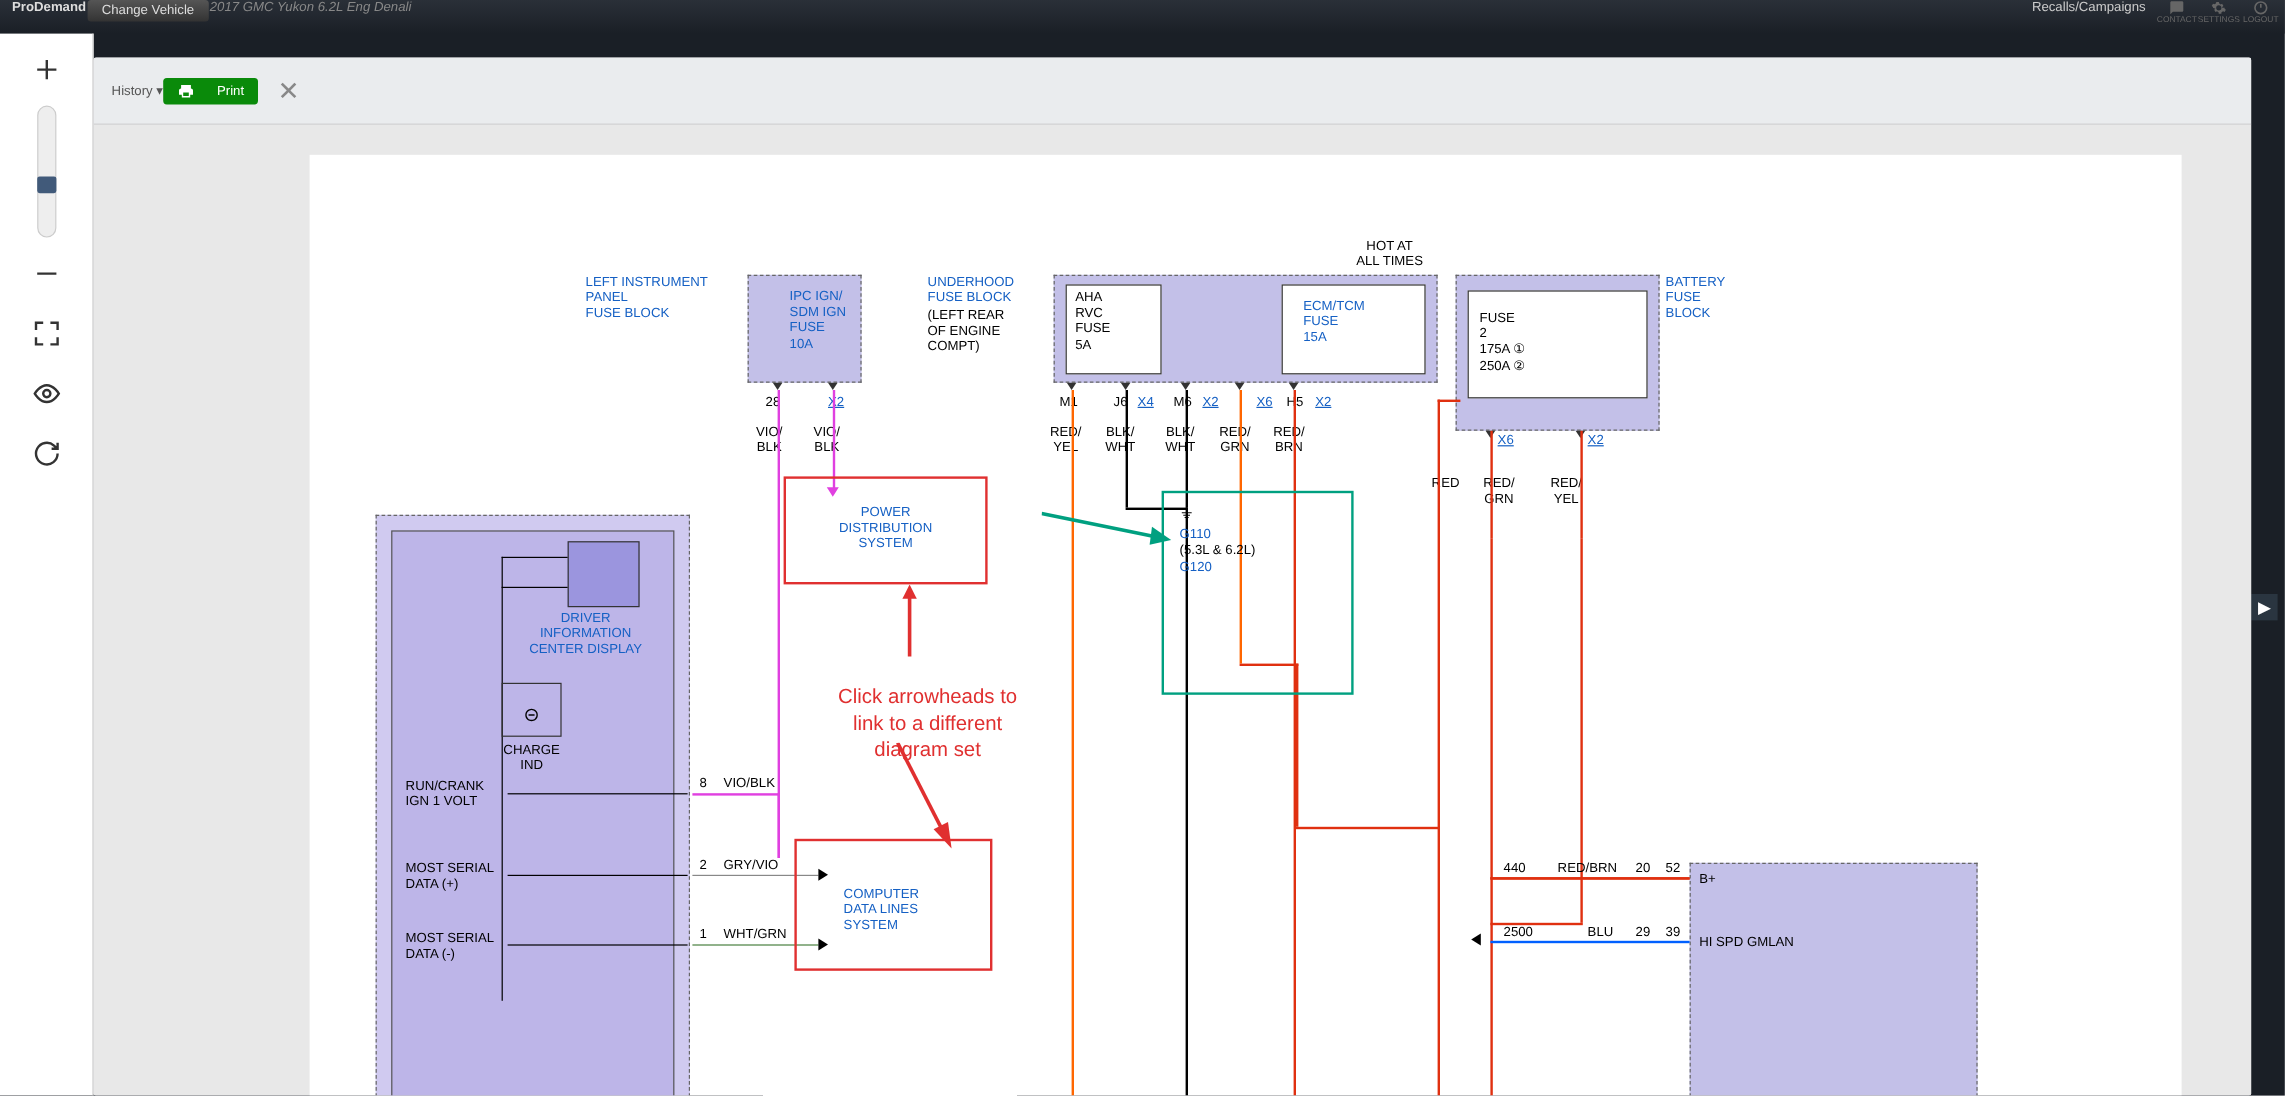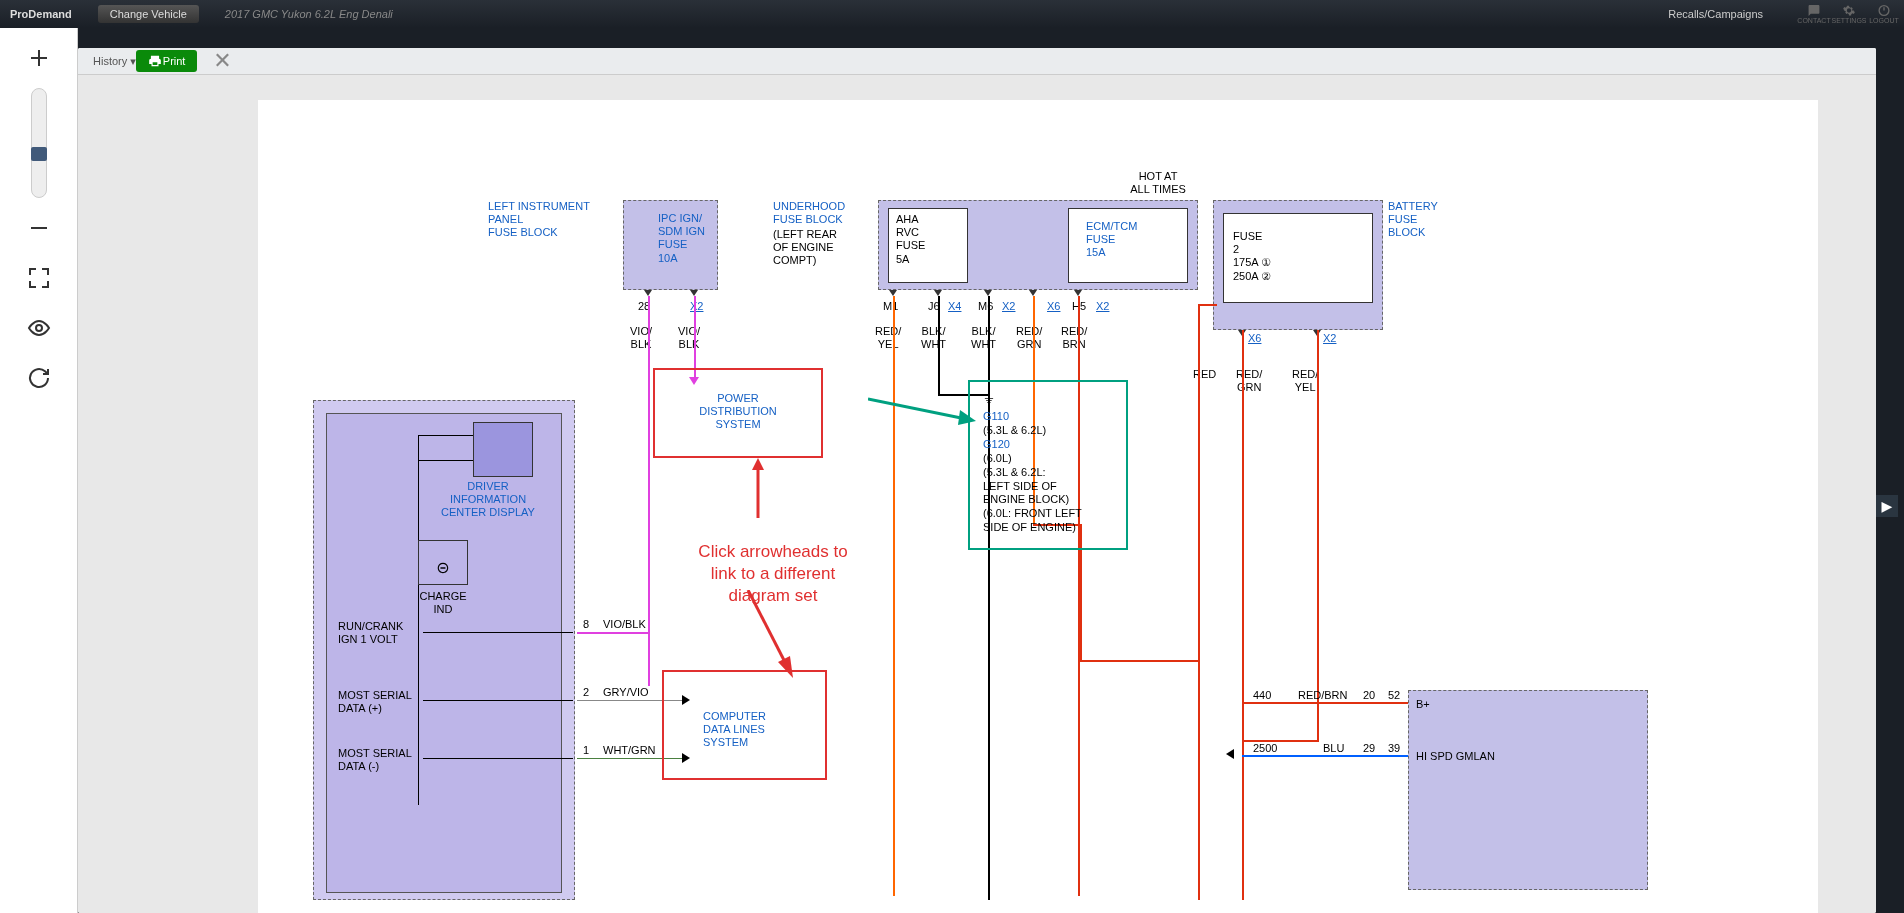--- a/index.html
+++ b/index.html
@@ -1,41 +1,41 @@
 <!DOCTYPE html>
 <html><head>
 <meta charset="utf-8">
 <style>
 * { margin: 0; padding: 0; box-sizing: border-box; }
 body { font-family: Arial, sans-serif; font-size: 11px; background: #1a1f26; width: 1904px; height: 913px; overflow: hidden; }
 
 
-.topbar { height: 28px; background: linear-gradient(#2a3038, #1a1f26); display: flex; align-items: center; color: #aaa; padding: 0 10px; gap: 26px; }
+.topbar { height: 28px; background: linear-gradient(#2a3038, #1a1f26); display: flex; align-items: flex-start; color: #aaa; padding: 0 10px; gap: 1px; }
 .logo { font-weight: bold; color: #ddd; }
 .change-vehicle { background: linear-gradient(#555, #333); padding: 3px 12px; border-radius: 3px; color: #ddd; cursor: pointer; }
 .vehicle-label { color: #888; font-style: italic; }
 .spacer { flex: 1; }
 .recalls { color: #ccc; }
 .topicons { margin-left: 15px; display: flex; gap: 15px; }
 .topicon { width: 20px; height: 20px; color: #666; display: flex; flex-direction: column; align-items: center; justify-content: center; font-size: 7px; }
 .topicon svg { width: 18px; height: 14px; }
 
 
 .main { display: flex; height: 885px; }
 .left-toolbar { width: 78px; background: #fff; border-right: 1px solid #ccc; display: flex; flex-direction: column; align-items: center; padding-top: 10px; gap: 10px; }
 .tool-btn { width: 40px; height: 40px; display: flex; align-items: center; justify-content: center; cursor: pointer; color: #333; }
 .tool-btn svg { width: 24px; height: 24px; }
 .zoom-slider { width: 16px; height: 110px; background: #eee; border-radius: 8px; position: relative; border:1px solid #ccc; }
 .zoom-handle { width: 16px; height: 14px; background: #415a7a; border-radius: 2px; position: absolute; top: 58px; left: -1px; }
 
 .content { flex: 1; background: #fff; position: relative; margin: 20px 28px 0 0; border-radius: 2px; overflow: hidden; }
-.content-header { height: 27px; background: #eaecee; border-bottom: 1px solid #ccc; display: flex; align-items: center; padding: 0 15px; }
+.content-header { height: 56px; background: #eaecee; border-bottom: 1px solid #ccc; display: flex; align-items: center; padding: 0 15px; }
 .history-btn { color: #555; cursor: pointer; }
 .fig-title { flex: 1; text-align: center; color: #444; font-size: 14px; }
-.print-btn { background: #0a8a0a; color: #fff; padding: 4px 12px; border-radius: 3px; display: flex; align-items: center; gap: 1px; cursor: pointer; }
+.print-btn { background: #0a8a0a; color: #fff; padding: 4px 12px; border-radius: 3px; display: flex; align-items: center; gap: 19px; cursor: pointer; }
 .close-btn { width: 30px; text-align: center; color: #888; font-size: 22px; cursor: pointer; margin-left: 10px; }
 
 .diagram-viewport { position: relative; height: 100%; overflow: hidden; background: #e8e8e8; }
 .diagram-page { position: absolute; left: 180px; top: 25px; width: 1560px; height: 1100px; background: #fff; }
 
 
 .dashbox { border: 1.5px dashed #666; background: #c3c0e8; position: absolute; }
 .solidbox { border: 1.5px solid #333; background: #9b95de; position: absolute; }
 .whitebox { border: 1px solid #333; background: #fff; position: absolute; }
 
@@ -255,26 +255,20 @@
         <div class="redbox" style="left:395px;top:268px;width:170px;height:90px"></div>
         <div class="lbl lbl-blue lbl-center" style="left:400px;top:292px;width:160px;white-space:pre-line">POWER
 DISTRIBUTION
 SYSTEM</div>
 
         <div class="greenbox" style="left:710px;top:280px;width:160px;height:170px"></div>
         <div class="lbl" style="left:726px;top:290px;font-size:14px">⏚</div>
         <div class="lbl lbl-blue" style="left:725px;top:310px">G110</div>
         <div class="lbl" style="left:725px;top:324px">(5.3L &amp; 6.2L)</div>
         <div class="lbl lbl-blue" style="left:725px;top:338px">G120</div>
-        <div class="lbl" style="left:725px;top:352px;white-space:pre-line;line-height:1.25">(6.0L)
-(5.3L &amp; 6.2L:
-LEFT SIDE OF
-ENGINE BLOCK)
-(6.0L: FRONT LEFT
-SIDE OF ENGINE)</div>
 
         <div class="callout-red" style="left:415px;top:420px;width:200px;white-space:pre-line">Click arrowheads to
 link to a different
 diagram set</div>
 
         <svg style="position:absolute;left:470px;top:358px;width:60px;height:70px">
             <line x1="30" y1="60" x2="30" y2="8" stroke="#e03030" stroke-width="3"></line>
             <polygon points="30,0 24,12 36,12" fill="#e03030"></polygon>
           </svg>
         <svg style="position:absolute;left:480px;top:490px;width:70px;height:90px">

